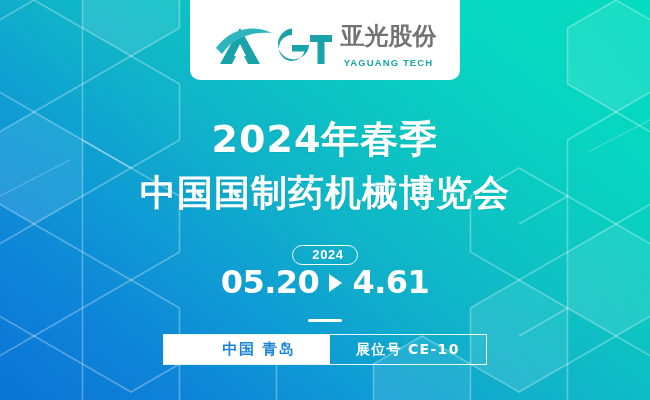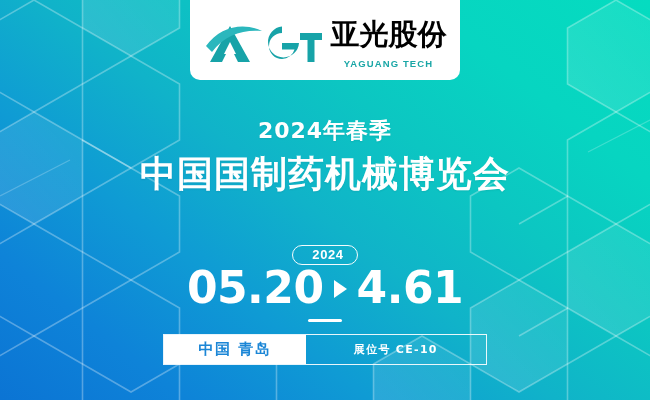--- a/index.html
+++ b/index.html
@@ -56,23 +56,23 @@
     gap: 9px;
   }
   .logo-mark { display: block; }
   .logo-cn-block {
     display: flex;
     flex-direction: column;
     align-items: center;
     line-height: 1;
   }
   .logo-cn {
-    font-size: 29px;
-    font-weight: 700;
-    color: #000000;
+    font-size: 24px;
+    font-weight: 700;
+    color: #737373;
     letter-spacing: 0px;
     font-family: "DejaVu Sans", "Liberation Sans", sans-serif;
   }
   .logo-en {
     font-size: 9.5px;
     font-weight: 700;
     color: #19a6a6;
     letter-spacing: 1.1px;
     margin-top: 10px;
     font-family: "Liberation Sans", sans-serif;
@@ -81,21 +81,21 @@
   
   .headline {
     position: absolute;
     left: 0;
     right: 0;
     top: 118px;
     text-align: center;
     color: #ffffff;
   }
   .headline-line1 {
-    font-size: 22px;
+    font-size: 38px;
     font-weight: 700;
     letter-spacing: 1px;
     line-height: 1.15;
     font-family: "DejaVu Sans", "Liberation Sans", sans-serif;
     text-shadow: 0 1px 2px rgba(0,0,0,0.07);
   }
   .headline-line2 {
     font-size: 36px;
     font-weight: 700;
     letter-spacing: 1px;
@@ -130,21 +130,21 @@
     position: absolute;
     left: 0;
     right: 0;
     top: 266px;
     display: flex;
     align-items: center;
     justify-content: center;
     gap: 10px;
   }
   .date-text {
-    font-size: 44px;
+    font-size: 32px;
     font-weight: 700;
     color: #ffffff;
     letter-spacing: -0.5px;
     line-height: 1;
     font-family: "DejaVu Sans", "Liberation Sans", sans-serif;
   }
   .date-arrow {
     width: 0;
     height: 0;
     border-top: 9px solid transparent;
@@ -179,29 +179,30 @@
     flex: 0 0 44%;
     background: #ffffff;
     color: #1b86d6;
     display: flex;
     align-items: center;
     justify-content: center;
     font-size: 15px;
     font-weight: 700;
     letter-spacing: 1.5px;
     font-family: "DejaVu Sans", "Liberation Sans", sans-serif;
+    padding-left: 24px;
   }
   .bar-right {
     flex: 1 1 auto;
     background: transparent;
     color: #ffffff;
     display: flex;
     align-items: center;
     justify-content: center;
-    font-size: 11px;
+    font-size: 14px;
     font-weight: 700;
     letter-spacing: 1.3px;
     font-family: "DejaVu Sans", "Liberation Sans", sans-serif;
   }
 </style>
 </head>
 <body>
 
 <div id="banner">
 

